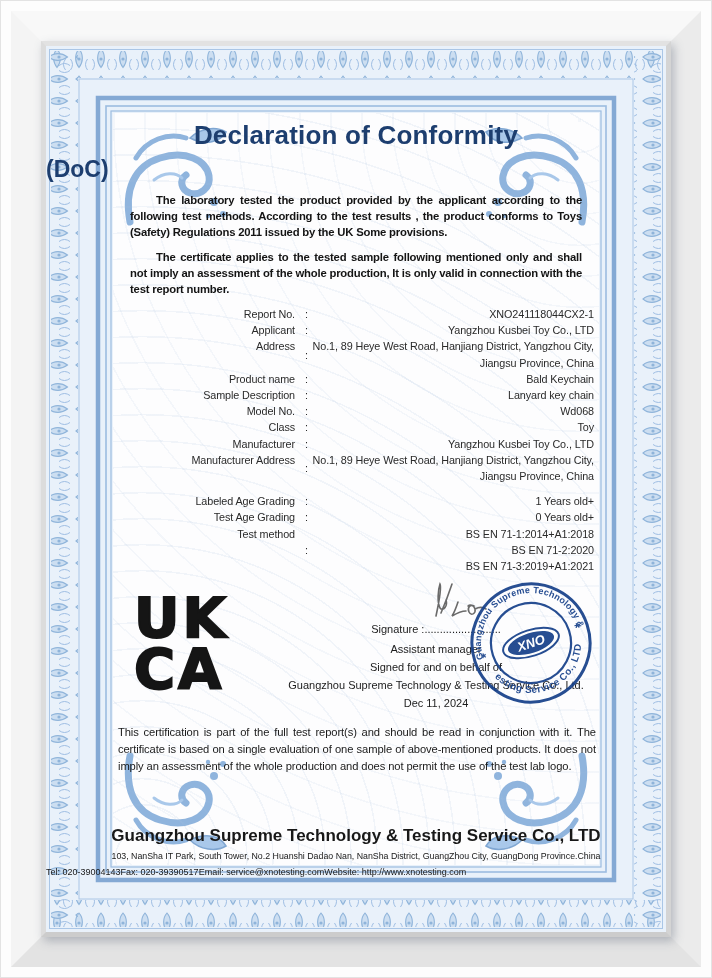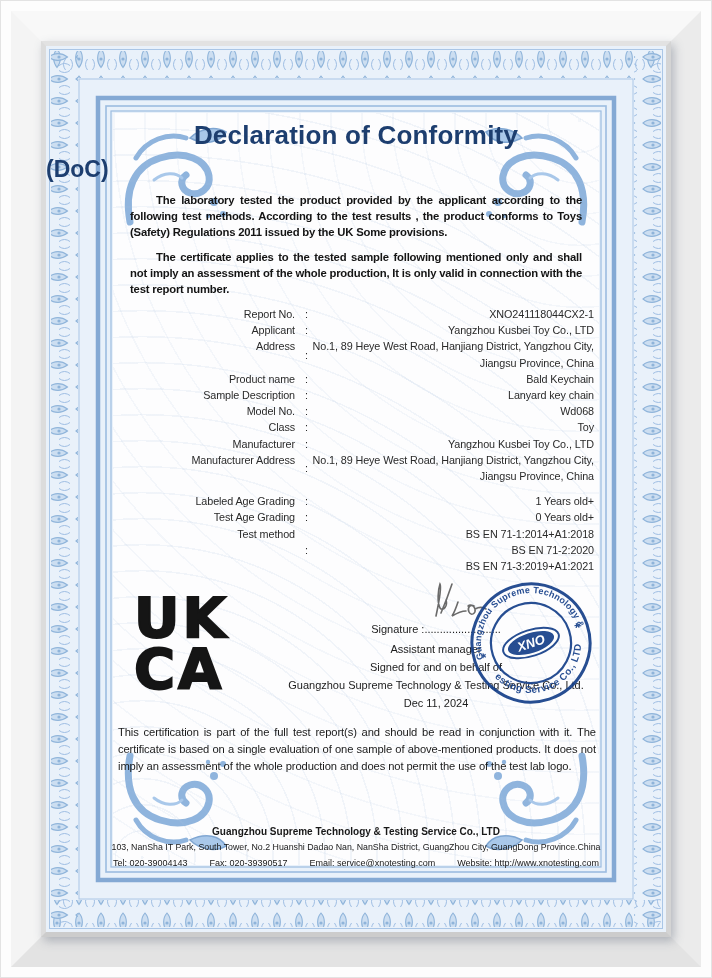--- a/index.html
+++ b/index.html
@@ -51,23 +51,23 @@
                font-size:11px; line-height:18px; color:#1c1c1c; }
   #sig-block .role { margin-top:2px; }
   #scribble { position:absolute; left:376px; top:534px; width:72px; height:40px; }
 
   #stamp { position:absolute; left:420px; top:532px; width:130px; height:130px; opacity:.93; }
 
   #closing { position:absolute; left:72px; top:678px; width:478px; text-align:justify;
              font-size:11.2px; line-height:17px; letter-spacing:-.1px; color:#1a1a1a; }
 
   #footer { position:absolute; left:0; top:780px; width:100%; text-align:center; color:#181818; }
-  .f-name { font-size:10px; font-weight:bold; }
+  .f-name { font-size:17px; font-weight:bold; }
   .f-addr { margin-top:5px; font-size:8.8px; }
-  .f-contacts { margin-top:6px; font-size:9px; display:flex; justify-content:center; gap:22px; }
+  .f-contacts { margin-top:6px; font-size:9px; display:flex; }
 </style>
 </head>
 <body>
 
 <div id="page">
   <div id="frame-outer"></div>
   <div id="frame-bevel"></div>
   <div id="frame-lip"></div>
 
   <div id="paper">

